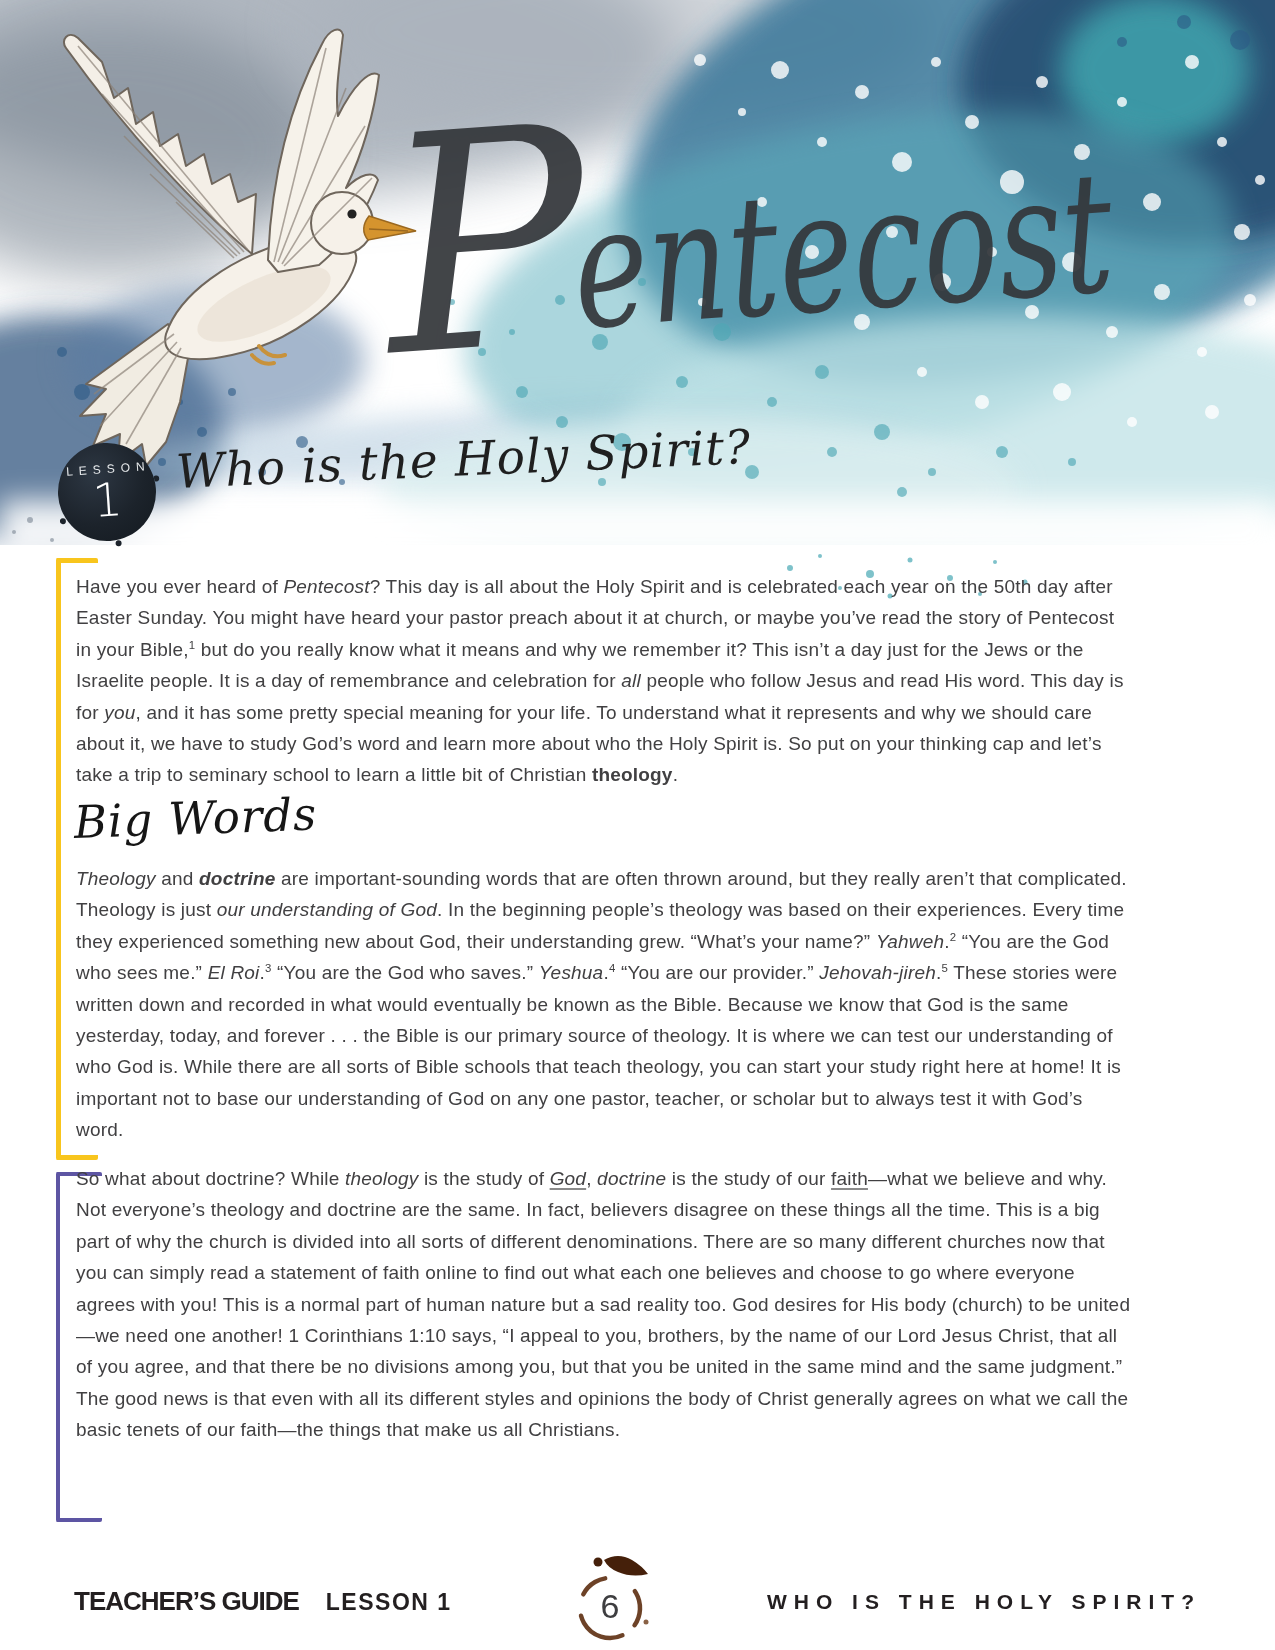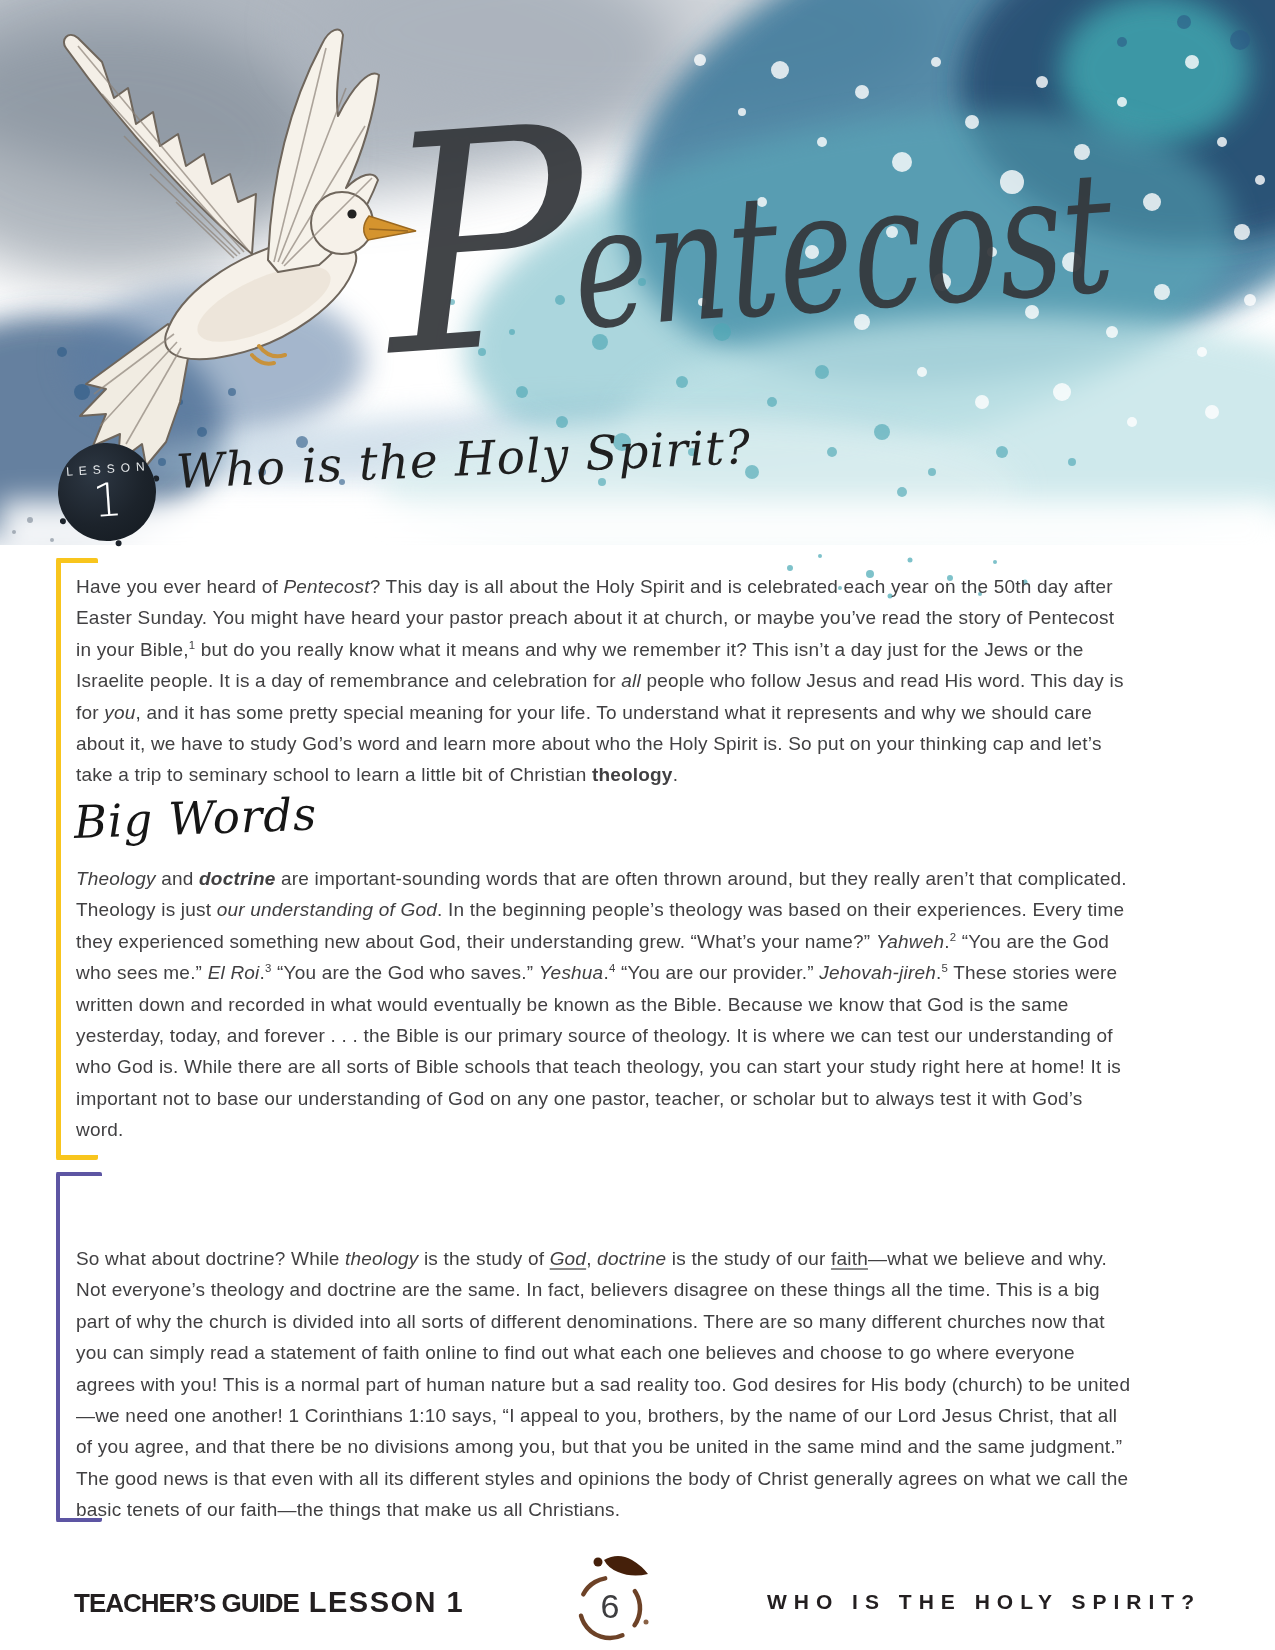--- a/index.html
+++ b/index.html
@@ -55,21 +55,21 @@
   }
 
   
   .para{
     position:absolute;left:76px;width:1058px;
     font-size:19px;line-height:31.4px;color:var(--text-color);
     letter-spacing:.2px;
   }
   .para-intro{top:552px;}
   .para-bigwords{top:844px;}
-  .para-doctrine{top:1224px;}
+  .para-doctrine{top:1144px;}
   .it{font-style:italic;}
   .bd{font-weight:700;}
   .ul{text-decoration:underline;text-decoration-color:#8a8a8a;text-underline-offset:3px;text-decoration-thickness:1.5px;}
   .para sup{font-size:60%;line-height:0;}
 
   
   .bracket{position:absolute;left:56px;border-radius:2px;}
   .bracket-yellow{
     top:558px;height:602px;width:42px;
     border-left:5px solid var(--accent-yellow);
@@ -81,23 +81,23 @@
     border-left:4px solid var(--accent-purple);
     border-top:4px solid var(--accent-purple);
     border-bottom:4px solid var(--accent-purple);
   }
 
   
   .stray-specks{position:absolute;left:780px;top:548px;}
 
   
   .footer{position:absolute;left:74px;right:74px;top:1576px;height:80px;color:var(--footer-color);}
-  .footer-left{position:absolute;left:0;top:10px;display:flex;align-items:baseline;gap:10px;white-space:nowrap;}
+  .footer-left{position:absolute;left:0;top:10px;display:flex;align-items:baseline;gap:27px;white-space:nowrap;}
   .tg-label{font-weight:800;font-size:26px;letter-spacing:-1px;}
-  .ls-label{font-weight:700;font-size:29px;letter-spacing:1.5px;}
+  .ls-label{font-weight:700;font-size:23px;letter-spacing:1.5px;}
   .footer-right{
     position:absolute;right:0;top:14px;font-weight:700;font-size:21px;
     letter-spacing:7px;white-space:nowrap;
   }
   .page-stain{position:absolute;left:486px;top:-24px;width:96px;height:102px;}
 </style>
 </head>
 <body>
 
 <div class="page">

